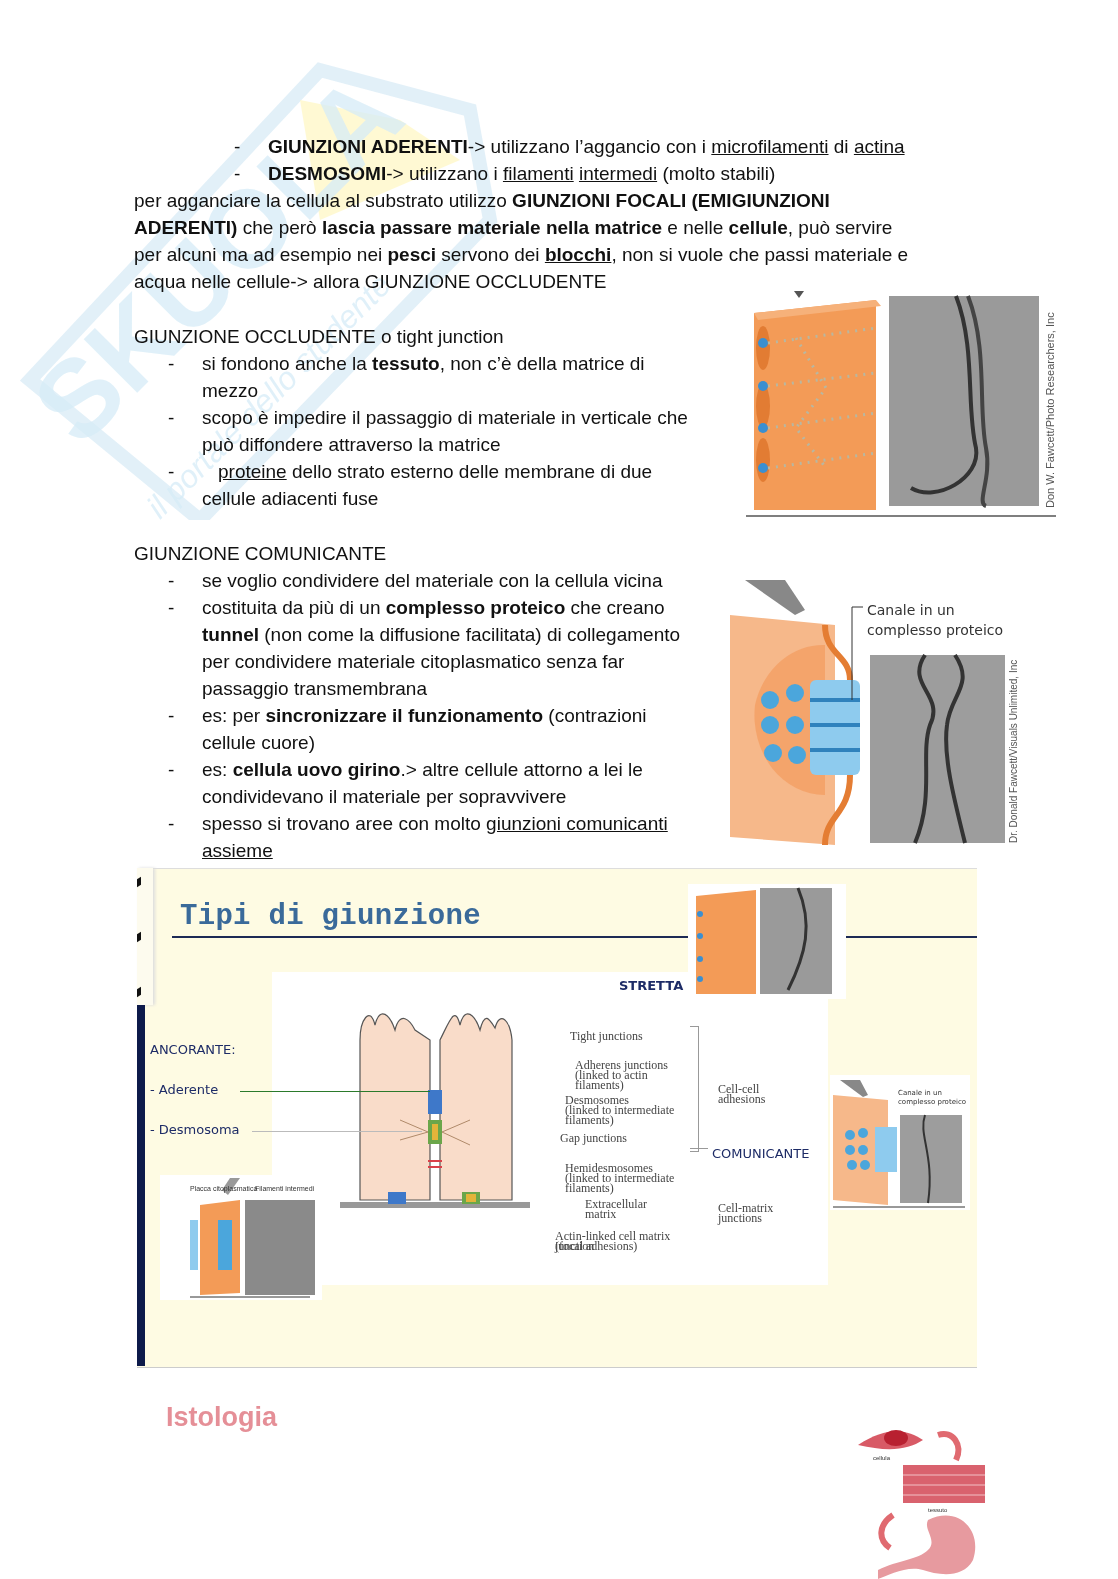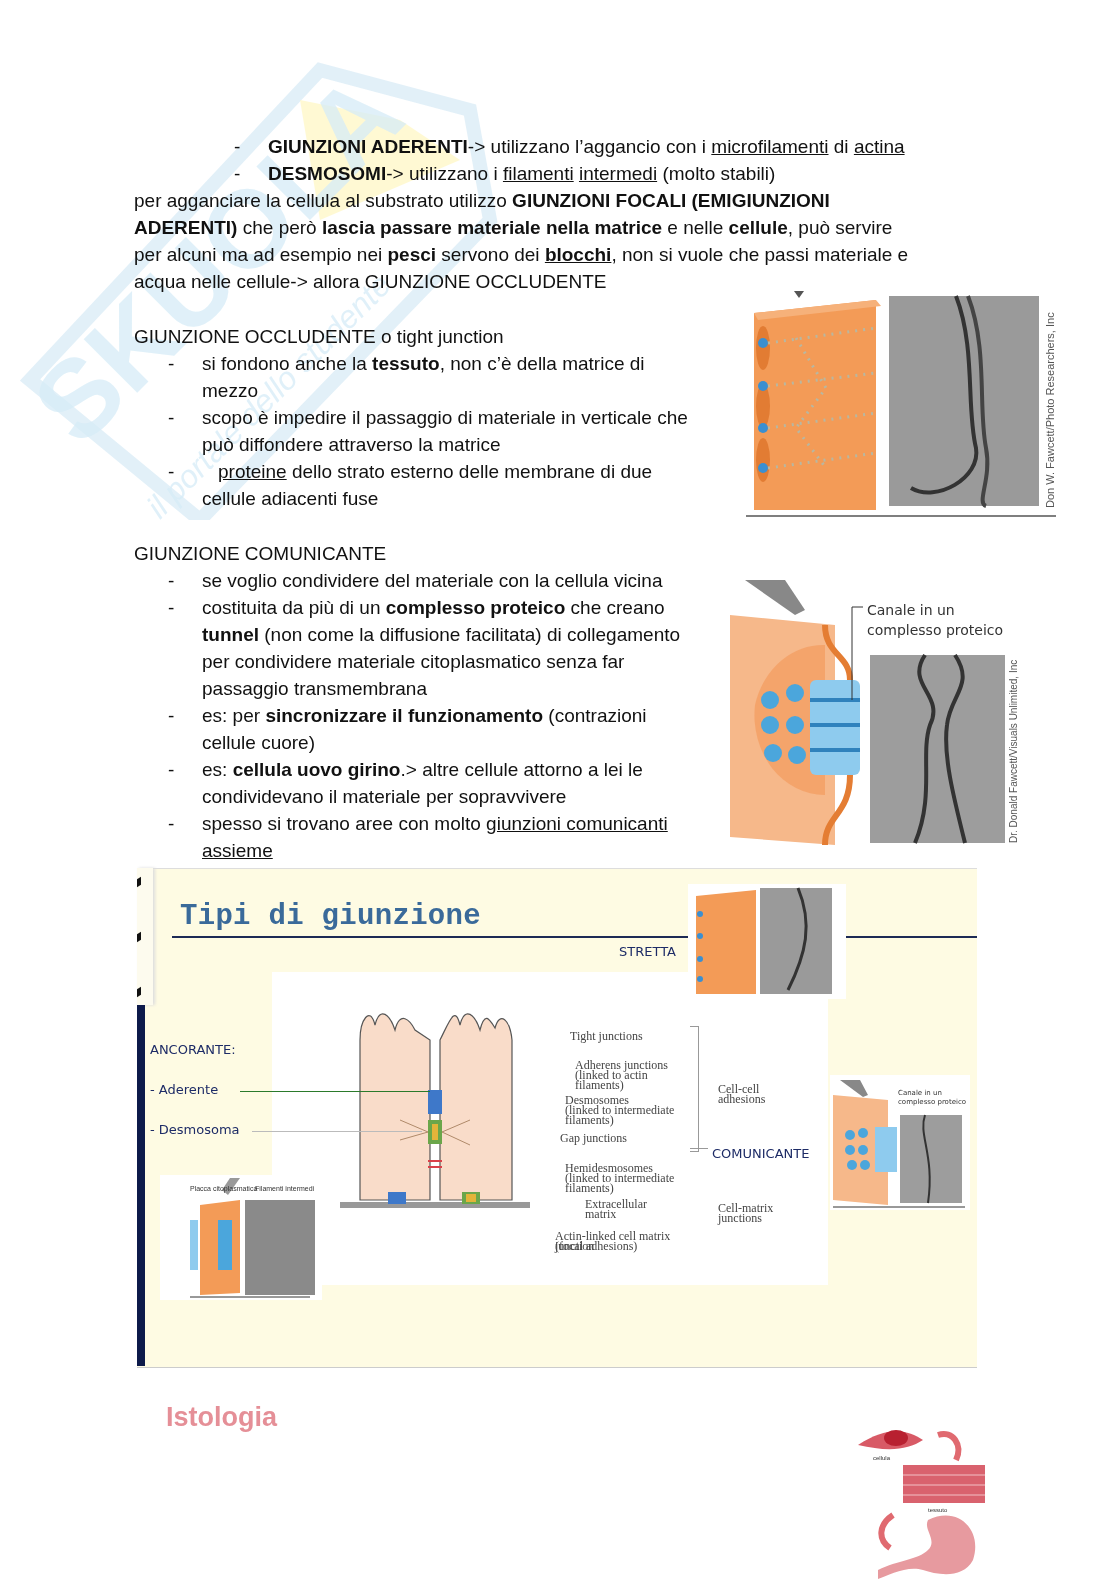--- a/index.html
+++ b/index.html
@@ -183,21 +183,21 @@
     <g fill="#3b8fd0">
         <circle cx="12" cy="30" r="3"></circle>
         <circle cx="12" cy="52" r="3"></circle>
         <circle cx="12" cy="75" r="3"></circle>
         <circle cx="12" cy="95" r="3"></circle>
       </g>
     <rect x="72" y="4" width="72" height="106" fill="#9a9a9a"></rect>
     <path d="M110,4 C125,40 118,70 100,106" stroke="#333" stroke-width="3" fill="none"></path>
   </svg>
 </div>
-<div class="abs lbl-blue" style="left:619px;top:944px;">STRETTA</div>
+<div class="abs lbl-blue" style="left:619px;top:978px;font-weight:bold;">STRETTA</div>
 
 <div class="abs" style="left:340px;top:1000px;width:230px;height:220px;">
   <svg width="230" height="220" viewBox="0 0 230 220">
     <path d="M20,40 C20,20 30,5 35,25 C40,5 50,15 55,30 C60,10 70,20 75,30 L90,40 L90,200 L20,200 Z" fill="#f9dcc9" stroke="#555" stroke-width="1.2"></path>
     <path d="M100,40 C110,20 115,5 120,25 C125,5 135,15 140,30 C145,10 150,20 155,28 C160,10 170,20 172,40 L172,200 L100,200 Z" fill="#f9dcc9" stroke="#555" stroke-width="1.2"></path>
     <rect x="88" y="90" width="14" height="24" fill="#3e78c9"></rect>
     <rect x="88" y="120" width="14" height="24" fill="#6ba64a"></rect>
     <rect x="92" y="124" width="6" height="16" fill="#e3b43a"></rect>
     <rect x="88" y="160" width="14" height="2" fill="#d9414a"></rect>
     <rect x="88" y="166" width="14" height="2" fill="#d9414a"></rect>

